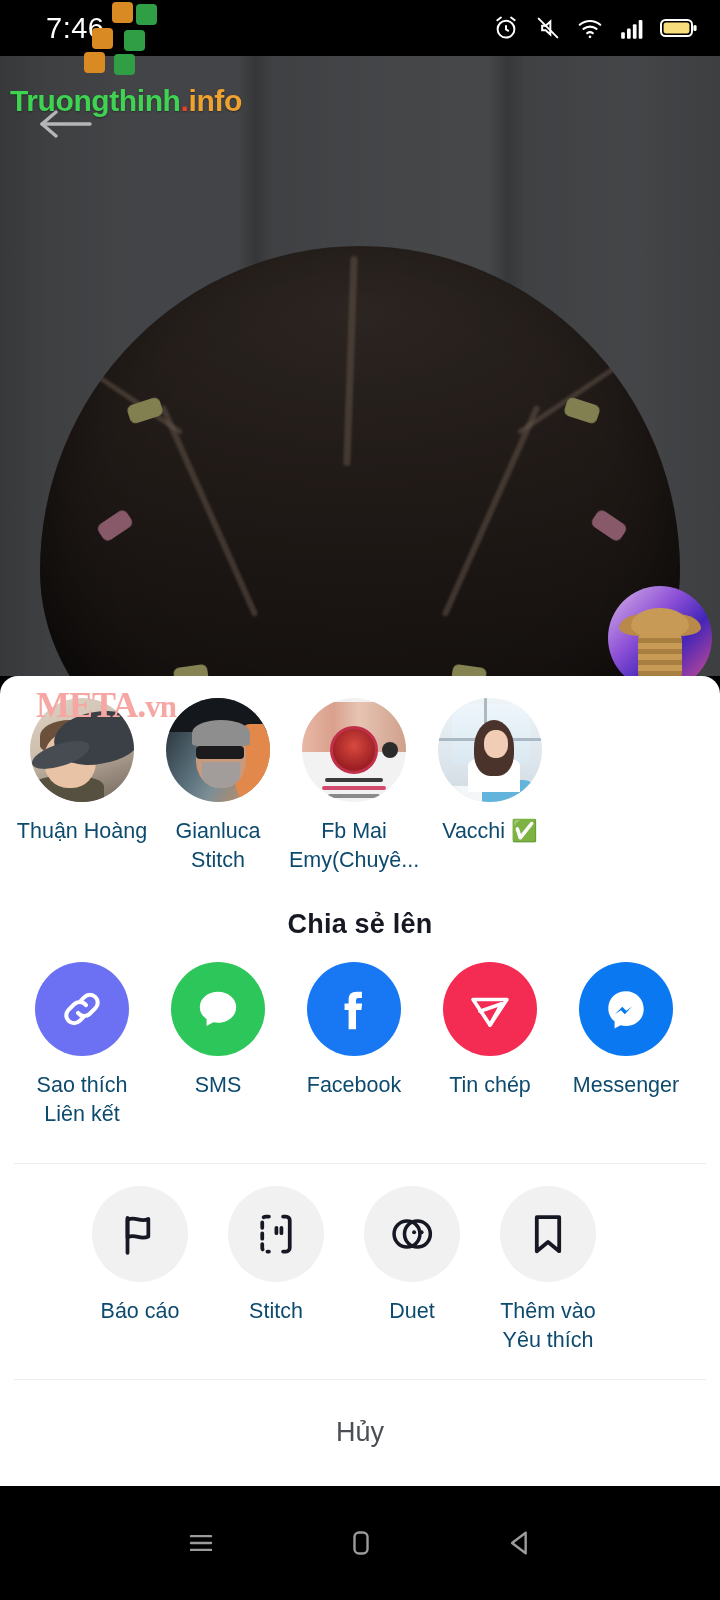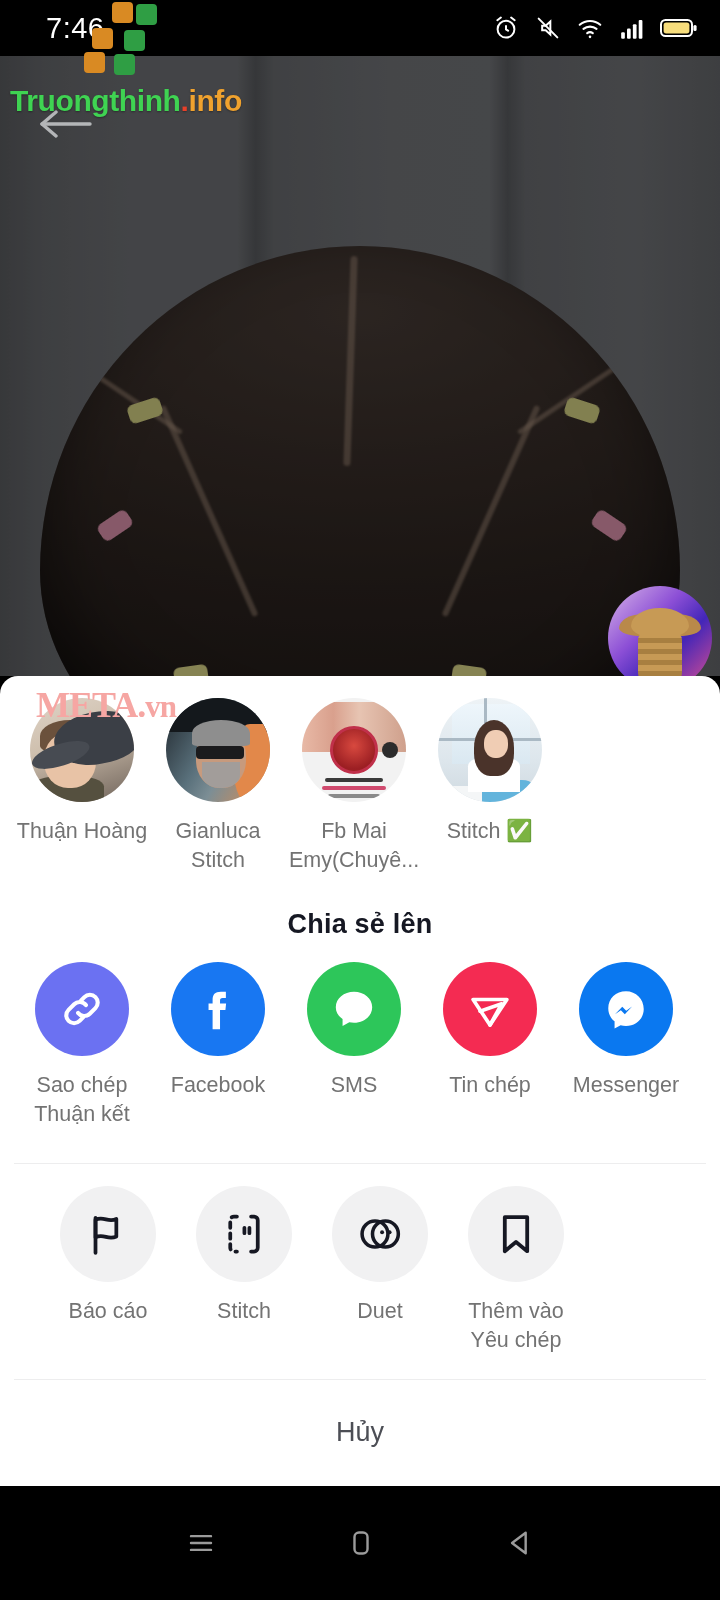--- a/index.html
+++ b/index.html
@@ -108,29 +108,29 @@
 
   .sheet-title{
     text-align:center; color:#161823; font-size:25px;
     padding-top:22px; letter-spacing:.2px;
   }
   .sheet-title.sub{ font-weight:bold; font-size:27px; padding-top:34px; }
 
   .row{ display:flex; padding:0 14px; margin-top:22px; }
   .row.contacts > .cell{ width:136px; }
   .row.apps > .cell{ width:136px; }
-  .row.actions{ padding-left:40px; }
+  .row.actions{ padding-left:40px;margin-left:32px; }
   .row.actions > .cell{ width:136px; }
 
   .cell{
     display:flex; flex-direction:column; align-items:center;
     text-align:center;
   }
   .cell .lbl{
-    margin-top:15px; font-size:21.5px; color:#737373; line-height:1.35;
+    margin-top:15px; font-size:21.5px; color:#0c4a6e; line-height:1.35;
     max-width:132px; word-break:break-word;
   }
 
   .av{ width:104px; height:104px; border-radius:50%; overflow:hidden; position:relative; background:#ddd; }
 
   
   .av1{ background:linear-gradient(160deg,#ded3c7 0%,#cfc0ae 40%,#6f635a 100%); }
   .av1 .cap{ position:absolute; right:-6px; top:14px; width:86px; height:52px;
     background:#3b3f46; border-radius:46% 50% 40% 50%; transform:rotate(-12deg); }
   .av1 .cap:after{ content:""; position:absolute; left:-26px; top:24px; width:60px; height:22px;
@@ -342,55 +342,55 @@
         <div class="av av4">
           <span class="win"></span>
             <span class="mul1"></span>
             <span class="mul2"></span>
           <span class="desk"></span>
             <span class="jean"></span>
             <span class="shirt"></span>
           <span class="hair"></span>
             <span class="face"></span>
         </div>
-        <div class="lbl">Stitch ✅</div>
+        <div class="lbl">Vacchi ✅</div>
       </div>
 
     </div>
 
     <div class="sheet-title sub">Chia sẻ lên</div>
 
     <div class="row apps">
 
       <div class="cell">
         <div class="appicon" style="background:#6b71f2">
           <svg width="52" height="52" viewBox="0 0 24 24" fill="none" stroke="#fff" stroke-width="1.9" stroke-linecap="round">
             <path d="M10.2 13.8a3.6 3.6 0 0 0 5.4.4l2.6-2.6a3.6 3.6 0 0 0-5.1-5.1L11.6 8"></path>
             <path d="M13.8 10.2a3.6 3.6 0 0 0-5.4-.4l-2.6 2.6a3.6 3.6 0 0 0 5.1 5.1L12.4 16"></path>
           </svg>
         </div>
-        <div class="lbl">Sao chép Thuận kết</div>
+        <div class="lbl">Sao thích Liên kết</div>
+      </div>
+
+      <div class="cell">
+        <div class="appicon" style="background:#2dc65a">
+          <svg width="56" height="56" viewBox="0 0 24 24" fill="#fff">
+            <path d="M12 4.6c-4.3 0-7.8 2.9-7.8 6.6 0 2.1 1.1 3.9 2.9 5.1v3l2.9-1.6c.6.1 1.3.2 2 .2 4.3 0 7.8-2.9 7.8-6.7S16.3 4.6 12 4.6z"></path>
+          </svg>
+        </div>
+        <div class="lbl">SMS</div>
       </div>
 
       <div class="cell">
         <div class="appicon" style="background:#1877f2">
           <svg width="54" height="54" viewBox="0 0 24 24" fill="#fff">
             <path d="M15.3 12.4h-2.4V21h-3.3v-8.6H7.8V9.6h1.8V7.9c0-2.3 1-3.6 3.7-3.6h2.2v2.8h-1.4c-1 0-1.2.4-1.2 1.2v1.3h2.7l-.3 2.8z"></path>
           </svg>
         </div>
         <div class="lbl">Facebook</div>
-      </div>
-
-      <div class="cell">
-        <div class="appicon" style="background:#2dc65a">
-          <svg width="56" height="56" viewBox="0 0 24 24" fill="#fff">
-            <path d="M12 4.6c-4.3 0-7.8 2.9-7.8 6.6 0 2.1 1.1 3.9 2.9 5.1v3l2.9-1.6c.6.1 1.3.2 2 .2 4.3 0 7.8-2.9 7.8-6.7S16.3 4.6 12 4.6z"></path>
-          </svg>
-        </div>
-        <div class="lbl">SMS</div>
       </div>
 
       <div class="cell">
         <div class="appicon" style="background:#f42b52">
           <svg width="52" height="52" viewBox="0 0 24 24" fill="none" stroke="#fff" stroke-width="1.7" stroke-linejoin="round">
             <path d="M4.2 7.6h15.6L12 19.4 4.2 7.6z"></path>
             <path d="M12 19.4 17.4 9.6 7.4 13" stroke-linecap="round"></path>
           </svg>
         </div>
         <div class="lbl">Tin chép</div>
@@ -443,21 +443,21 @@
         </div>
         <div class="lbl">Duet</div>
       </div>
 
       <div class="cell">
         <div class="actionicon">
           <svg width="48" height="48" viewBox="0 0 24 24" fill="none" stroke="#161823" stroke-width="1.9" stroke-linejoin="round">
             <path d="M6.4 3.6h11.2v17l-5.6-4.6-5.6 4.6v-17z"></path>
           </svg>
         </div>
-        <div class="lbl">Thêm vào Yêu chép</div>
+        <div class="lbl">Thêm vào Yêu thích</div>
       </div>
     </div>
 
     <div class="divider d2"></div>
 
     <div class="cancel">Hủy</div>
   </div>
 
   <div class="navbar">
     <svg width="36" height="30" viewBox="0 0 24 24" stroke="#9b9b9b" stroke-width="1.9" stroke-linecap="round">

